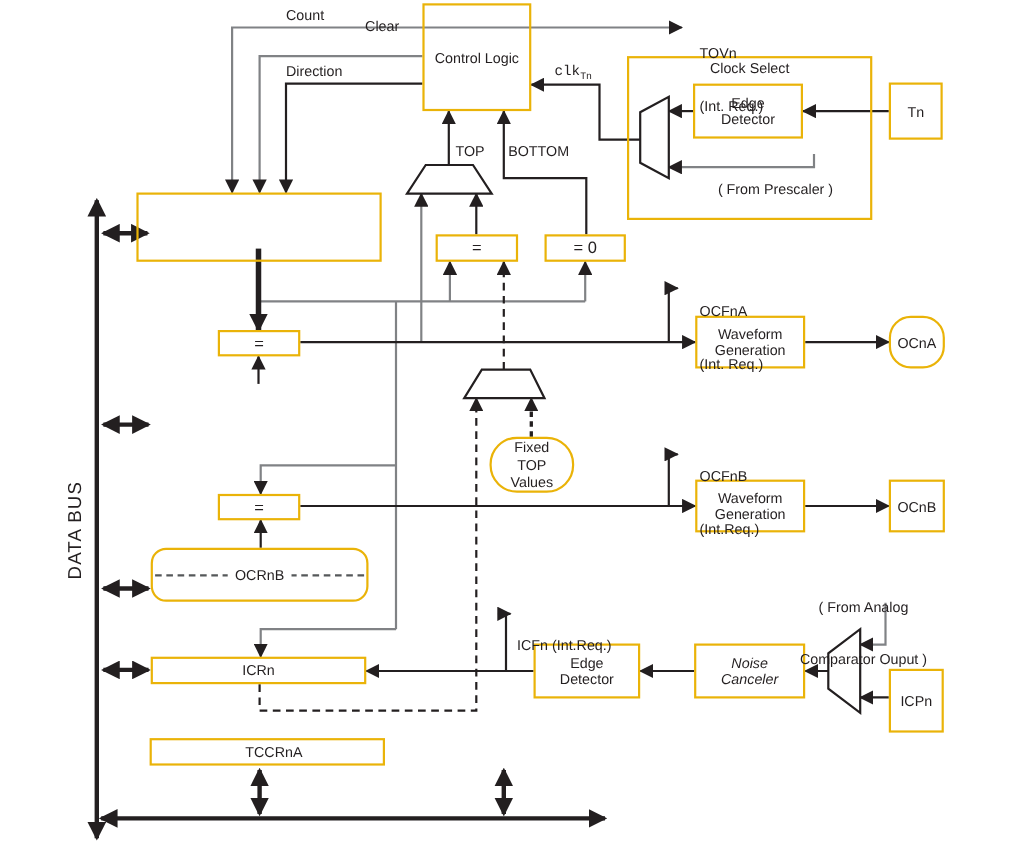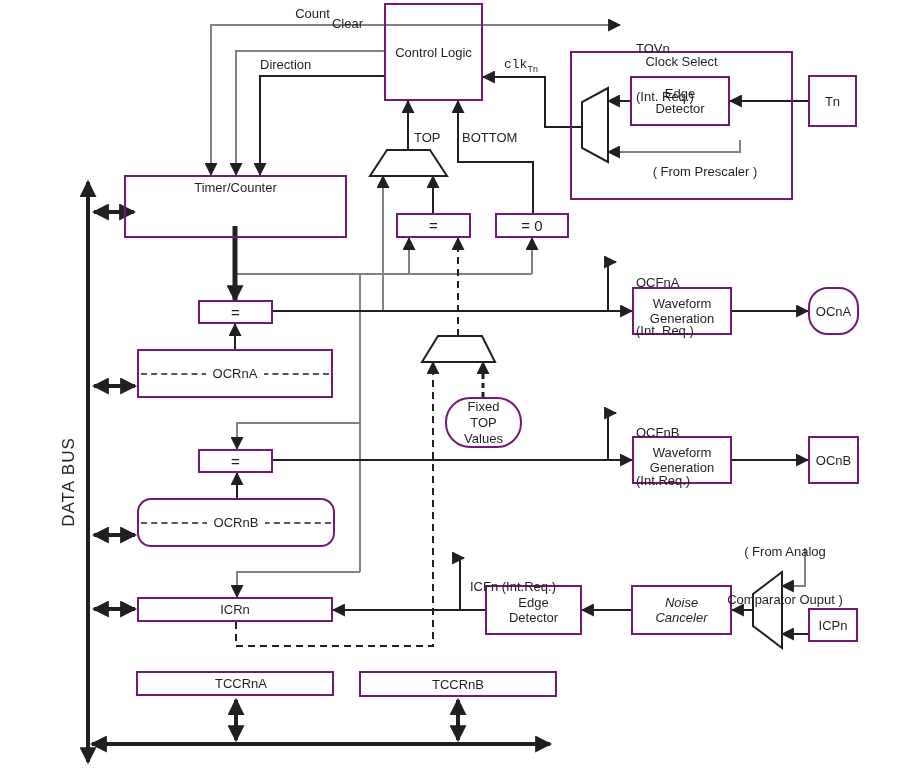--- a/index.html
+++ b/index.html
@@ -1,19 +1,19 @@
 <!DOCTYPE html>
 <html><head>
 <meta charset="utf-8">
 <style>
   html,body{margin:0;padding:0;background:#fff;}
   .stage{position:relative;width:917px;height:773px;background:#fff;overflow:hidden;
          font-family:"Liberation Sans",sans-serif;color:#231f20;}
   svg.wires{position:absolute;left:0;top:0;z-index:1;}
-  .box{position:absolute;border:2px solid #701a75;box-sizing:border-box;
+  .box{position:absolute;border:2px solid #eab308;box-sizing:border-box;
        display:flex;align-items:center;justify-content:center;text-align:center;
        font-size:13px;line-height:15px;z-index:2;background:transparent;}
   .eqbox{font-size:15px;}
   .lbl{position:absolute;font-size:13px;line-height:16px;z-index:2;white-space:pre;}
   .ctr{text-align:center;}
   .wrapnarrow{display:inline-block;width:72px;}
   .wrapnarrow2{display:inline-block;width:70px;}
   .dashmid{position:absolute;left:2px;right:2px;top:50%;margin-top:-1px;
            border-top:2px dashed #55585a;}
   .dashlabel{position:relative;background:#fff;padding:0 7px;}
@@ -114,35 +114,30 @@
 
   <div class="box" style="left:630px;top:76px;width:100px;height:50px;">
     <span class="wrapnarrow">Edge Detector</span>
   </div>
 
   <div class="box" style="left:808px;top:75px;width:49px;height:52px;">
     <span>Tn</span>
   </div>
 
   <div class="box" style="left:124px;top:175px;width:223px;height:63px;"></div>
-  <div class="lbl ctr" style="left:124px;top:180px;width:223px;">Timer/Counter</div>
 
   <div class="box eqbox" style="left:396px;top:213px;width:75px;height:25px;">
     <span>=</span>
   </div>
   <div class="box eqbox" style="left:495px;top:213px;width:74px;height:25px;">
     <span>= 0</span>
   </div>
 
   <div class="box eqbox" style="left:198px;top:300px;width:75px;height:24px;">
     <span>=</span>
-  </div>
-  <div class="box" style="left:137px;top:349px;width:196px;height:49px;">
-    <div class="dashmid"></div>
-    <span class="dashlabel">OCRnA</span>
   </div>
 
   <div class="box eqbox" style="left:198px;top:449px;width:75px;height:24px;">
     <span>=</span>
   </div>
   <div class="box" style="left:137px;top:498px;width:198px;height:49px;border-radius:14px;">
     <div class="dashmid"></div>
     <span class="dashlabel">OCRnB</span>
   </div>
 
@@ -170,32 +165,29 @@
 
   <div class="box" style="left:137px;top:597px;width:196px;height:25px;">
     <span>ICRn</span>
   </div>
   <div class="box" style="left:485px;top:585px;width:97px;height:50px;">
     <span class="wrapnarrow2">Edge Detector</span>
   </div>
   <div class="box" style="left:631px;top:585px;width:101px;height:50px;font-style:italic;">
     <span class="wrapnarrow2">Noise Canceler</span>
   </div>
-  <div class="box" style="left:808px;top:608px;width:50px;height:34px;">
+  <div class="box" style="left:808px;top:608px;width:50px;height:58px;">
     <span>ICPn</span>
   </div>
 
-  <div class="box" style="left:136px;top:671px;width:198px;height:25px;padding-left:12px;">
+  <div class="box" style="left:136px;top:671px;width:214px;height:25px;padding-left:12px;">
     <span>TCCRnA</span>
   </div>
-  <div class="box" style="left:359px;top:671px;width:198px;height:26px;">
-    <span>TCCRnB</span>
-  </div>
-
-  <div class="lbl" style="left:260px;top:6px;width:105px;text-align:center;">Count</div>
+
+  <div class="lbl" style="left:260px;top:6px;width:105px;text-align:left;">Count</div>
   <div class="lbl" style="left:260px;top:16px;width:103px;text-align:right;">Clear</div>
   <div class="lbl" style="left:260px;top:57px;width:115px;">Direction</div>
 
   <div class="lbl" style="left:414px;top:130px;">TOP</div>
   <div class="lbl" style="left:462px;top:130px;">BOTTOM</div>
 
   <div class="lbl" style="left:504px;top:57px;font-family:Liberation Mono, monospace;"><span>clk</span><sub>Tn</sub></div>
 
   <div class="lbl" style="left:636px;top:9px;">
     <div>TOVn</div>

